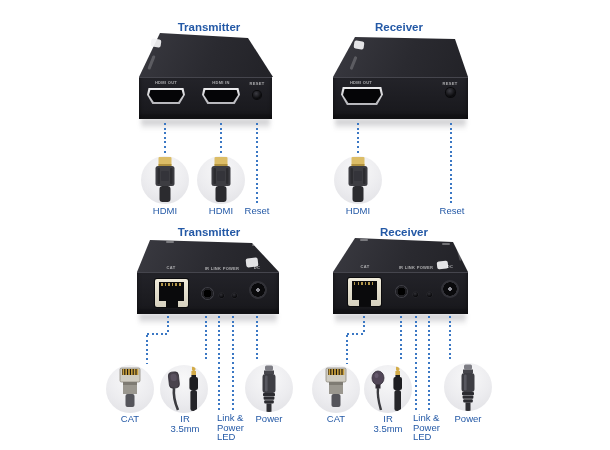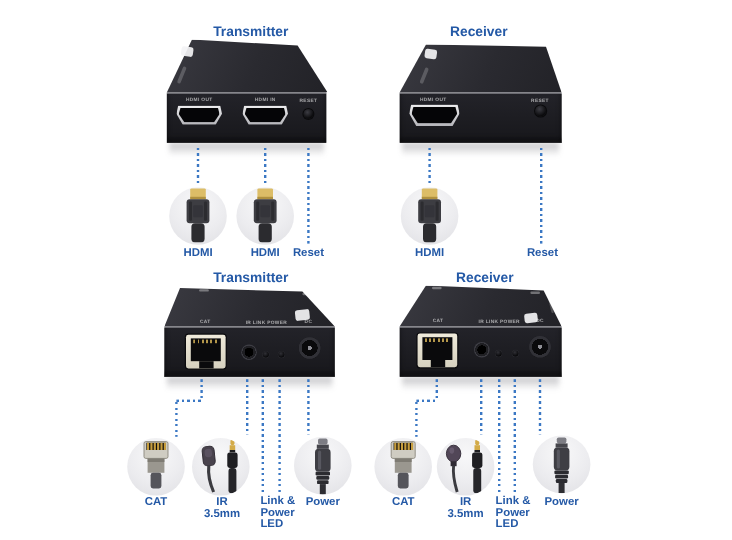--- a/index.html
+++ b/index.html
@@ -1,19 +1,19 @@
 <!DOCTYPE html>
 <html><head>
 <meta charset="utf-8">
 <style>
   html,body{margin:0;padding:0;background:#fff;}
   .stage{position:relative;width:610px;height:450px;background:#ffffff;overflow:hidden;
          font-family:"Liberation Sans",sans-serif;}
   .title{position:absolute;color:#2459a6;font-size:11.5px;font-weight:bold;text-align:center;}
-  .clabel{position:absolute;color:#2459a6;font-size:9.5px;font-weight:bold;text-align:center;
+  .clabel{position:absolute;color:#2459a6;font-size:9.5px;font-weight:normal;text-align:center;
           line-height:9.5px;white-space:pre-line;}
   .clabel.left{text-align:left;}
   .plabel{position:absolute;color:rgba(255,255,255,.60);font-size:4px;font-weight:bold;
           text-align:center;letter-spacing:.3px;overflow:hidden;white-space:nowrap;}
   .devtop{position:absolute;background:linear-gradient(115deg,#3a3a41 0%,#2a2a30 55%,#222227 100%);}
   .devfront{position:absolute;background:linear-gradient(to bottom,#232329,#17171b);
             border-top:1px solid #45454d;box-shadow:inset 0 -3px 4px rgba(0,0,0,.55);}
   .refl{position:absolute;background:linear-gradient(to bottom,rgba(70,70,80,.33),rgba(255,255,255,0) 85%);
         filter:blur(2px);}
   .vdot{position:absolute;width:2px;

